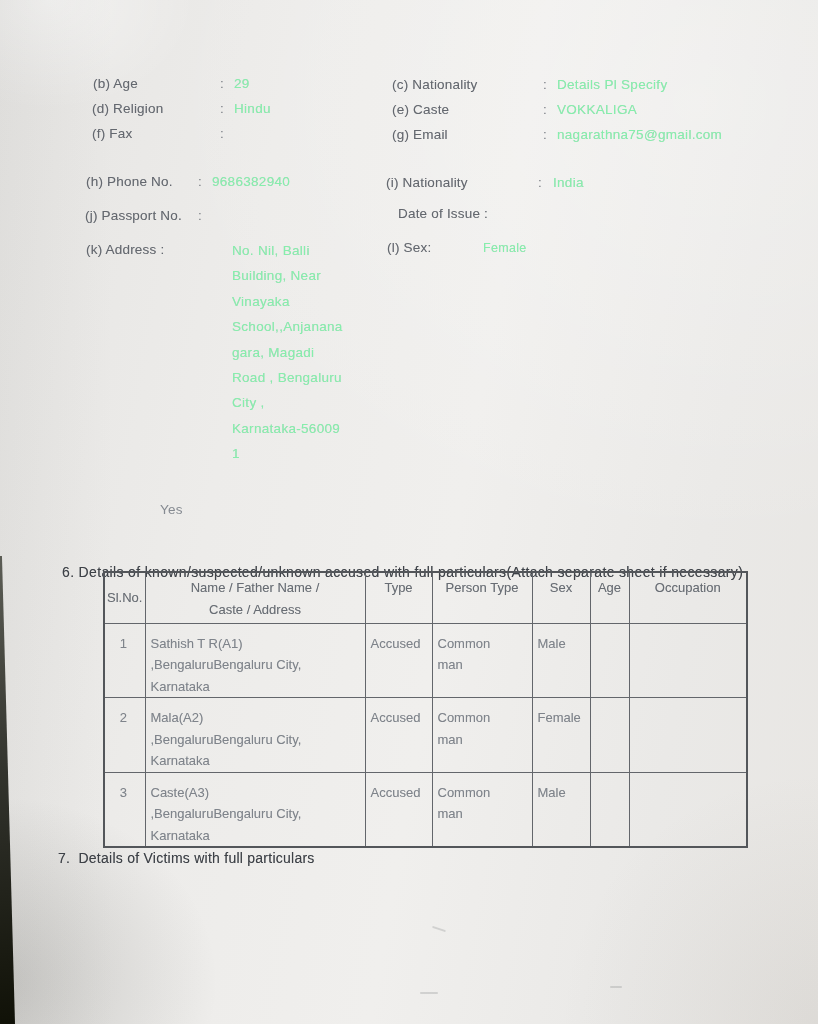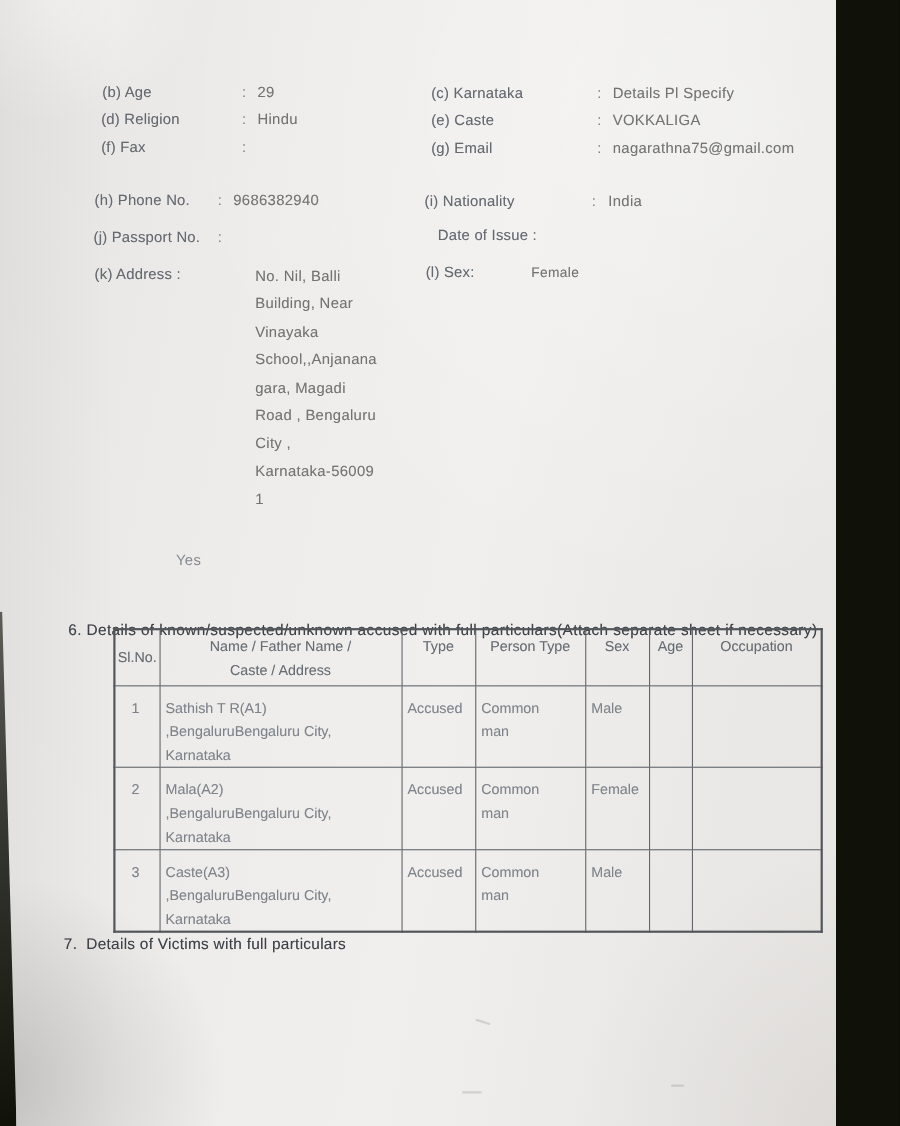--- a/index.html
+++ b/index.html
@@ -1,17 +1,17 @@
 <!DOCTYPE html>
 <html><head>
 <meta charset="utf-8">
 <style>
   html,body{margin:0;padding:0;background:#101109;}
   .stage{
-    position:relative;width:760px;height:1024px;overflow:hidden;
+    position:relative;width:818px;height:1024px;overflow:hidden;
     font-family:"Liberation Sans","DejaVu Sans",sans-serif;
     -webkit-font-smoothing:antialiased;
   }
   .paper{
     position:absolute;inset:0;
     background:
       radial-gradient(30% 18% at 6% 0%, rgba(255,255,255,0.45), rgba(255,255,255,0) 60%),
       radial-gradient(120% 80% at 85% 10%, rgba(255,255,255,0.30), rgba(255,255,255,0) 55%),
       linear-gradient(100deg,#e6e5e3 0%,#edecea 30%,#f0efed 55%,#eae9e7 80%,#e8e6e3 100%);
   }
@@ -24,21 +24,21 @@
   }
   .wedge{
     position:absolute;left:0;top:556px;width:15px;height:468px;
     background:linear-gradient(172deg,#5c5d55 0%,#33342e 45%,#101107 100%);
     clip-path:polygon(0 0, 13% 0, 100% 100%, 0 100%);
     filter:blur(0.5px);
   }
   .t{position:absolute;white-space:pre;}
   .label{font-size:13.5px;color:#64686f;letter-spacing:.2px;text-shadow:0 0 .6px rgba(110,115,122,.35);}
   .colon{font-size:13.5px;color:#7a7e85;}
-  .value{font-size:13.5px;color:#737373;letter-spacing:.3px;text-shadow:0 0 .6px rgba(130,135,142,.35);}
+  .value{font-size:13.5px;color:#86efac;letter-spacing:.3px;text-shadow:0 0 .6px rgba(130,135,142,.35);}
   .heading{font-size:14px;color:#3d4147;letter-spacing:.25px;text-shadow:0 0 .5px rgba(60,65,72,.4);}
   .answer{font-size:13.5px;color:#858a91;letter-spacing:.3px;}
   .mline{line-height:25.4px;}
   table.accused{
     position:absolute;left:103px;top:571px;border-collapse:collapse;table-layout:fixed;
     border:2px solid #53565a;background:transparent;
   }
   table.accused th, table.accused td{border:1px solid #63666b;overflow:hidden;}
   table.accused th{
     font-weight:normal;font-size:13px;color:#686d74;text-align:center;
@@ -74,21 +74,21 @@
   <span class="t value" style="left:234px;top:126px"></span>
 
   <span class="t label" style="left:86px;top:174px">(h) Phone No.</span>
   <span class="t colon" style="left:198px;top:174px">:</span>
   <span class="t value" style="left:212px;top:174px">9686382940</span>
 
   <span class="t label" style="left:85px;top:208px">(j) Passport No.</span>
   <span class="t colon" style="left:198px;top:208px">:</span>
   <span class="t value" style="left:212px;top:208px"></span>
 
-  <span class="t label" style="left:392px;top:77px">(c) Karnataka</span>
+  <span class="t label" style="left:392px;top:77px">(c) Nationality</span>
   <span class="t colon" style="left:543px;top:77px">:</span>
   <span class="t value" style="left:557px;top:77px">Details Pl Specify</span>
 
   <span class="t label" style="left:392px;top:102px">(e) Caste</span>
   <span class="t colon" style="left:543px;top:102px">:</span>
   <span class="t value" style="left:557px;top:102px">VOKKALIGA</span>
 
   <span class="t label" style="left:392px;top:127px">(g) Email</span>
   <span class="t colon" style="left:543px;top:127px">:</span>
   <span class="t value" style="left:557px;top:127px">nagarathna75@gmail.com</span>

